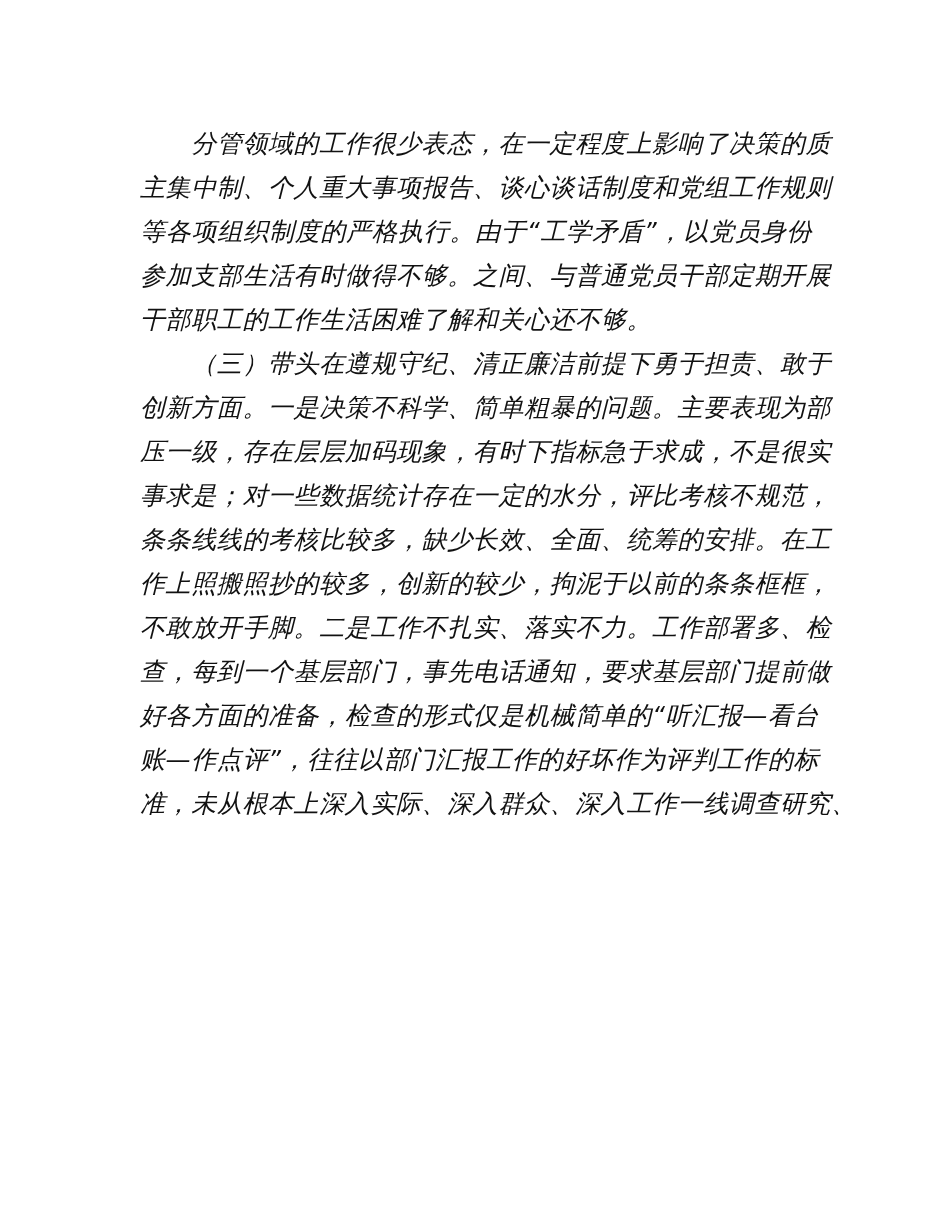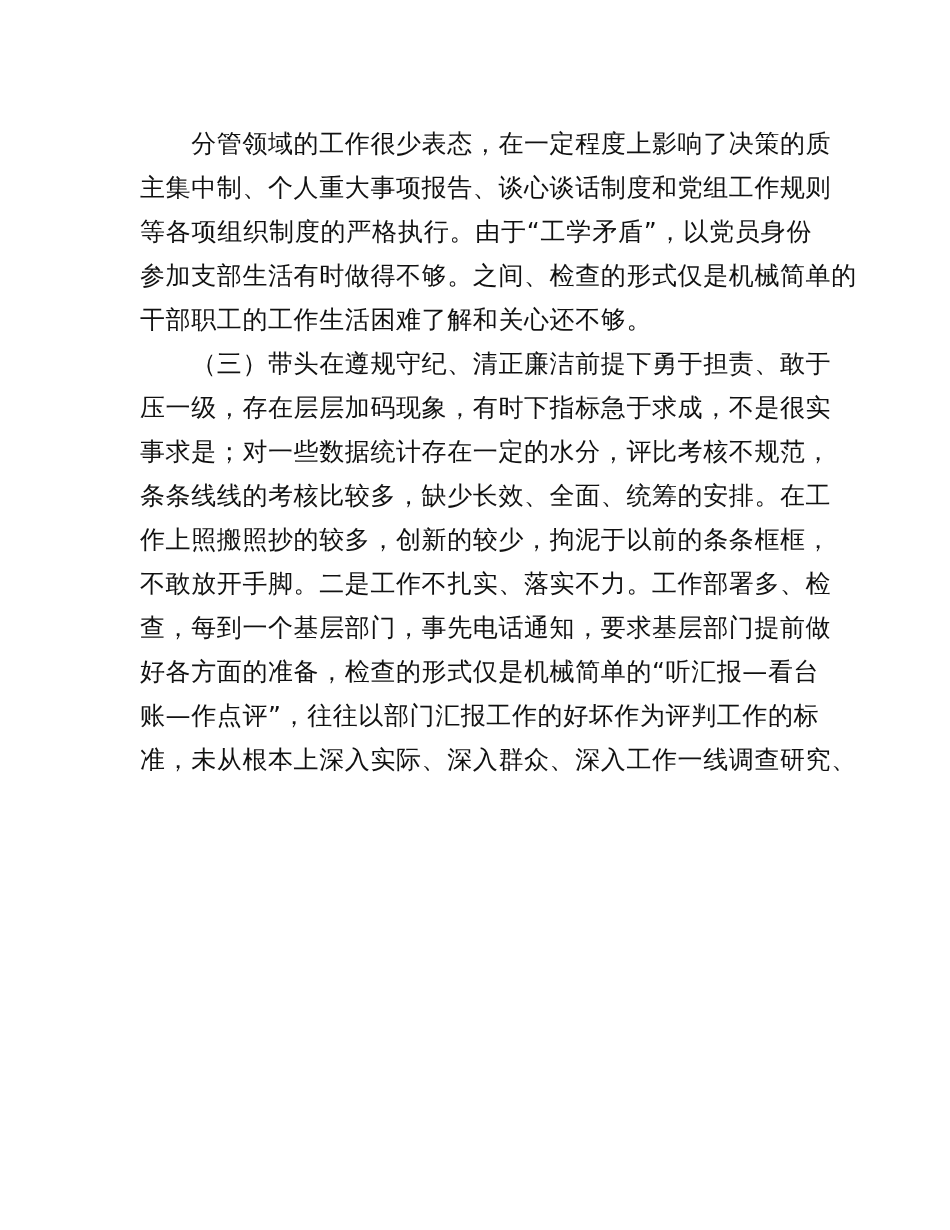--- a/index.html
+++ b/index.html
@@ -11,20 +11,21 @@
     width: 950px;
     height: 1230px;
     position: relative;
     overflow: hidden;
   }
   .page {
     position: absolute;
     left: 140px;
     top: 122px;
     width: 672px;
+    font-style: italic;
   }
   .line {
     height: 44px;
     line-height: 44px;
     font-family: "DejaVu Sans", "Liberation Sans", sans-serif;
     font-size: 25px;
     color: #111111;
     white-space: nowrap;
     letter-spacing: 0.6px;
   }
@@ -35,25 +36,26 @@
   }
 </style>
 </head>
 <body>
 
 <div class="page">
   <div>
     <div class="line justify">　　分管领域的工作很少表态，在一定程度上影响了决策的质</div>
     <div class="line justify">主集中制、个人重大事项报告、谈心谈话制度和党组工作规则</div>
     <div class="line justify">等各项组织制度的严格执行。由于“工学矛盾”，以党员身份</div>
-    <div class="line justify">参加支部生活有时做得不够。之间、检查的形式仅是机械简单的</div>
+    <div class="line justify">参加支部生活有时做得不够。之间、与普通党员干部定期开展</div>
     <div class="line last">干部职工的工作生活困难了解和关心还不够。</div>
   </div>
   <div>
     <div class="line justify">　　（三）带头在遵规守纪、清正廉洁前提下勇于担责、敢于</div>
+    <div class="line justify">创新方面。一是决策不科学、简单粗暴的问题。主要表现为部</div>
     <div class="line justify">压一级，存在层层加码现象，有时下指标急于求成，不是很实</div>
     <div class="line justify">事求是；对一些数据统计存在一定的水分，评比考核不规范，</div>
     <div class="line justify">条条线线的考核比较多，缺少长效、全面、统筹的安排。在工</div>
     <div class="line justify">作上照搬照抄的较多，创新的较少，拘泥于以前的条条框框，</div>
     <div class="line justify">不敢放开手脚。二是工作不扎实、落实不力。工作部署多、检</div>
     <div class="line justify">查，每到一个基层部门，事先电话通知，要求基层部门提前做</div>
     <div class="line justify">好各方面的准备，检查的形式仅是机械简单的“听汇报—看台</div>
     <div class="line justify">账—作点评”，往往以部门汇报工作的好坏作为评判工作的标</div>
     <div class="line justify">准，未从根本上深入实际、深入群众、深入工作一线调查研究、</div>
   </div>

